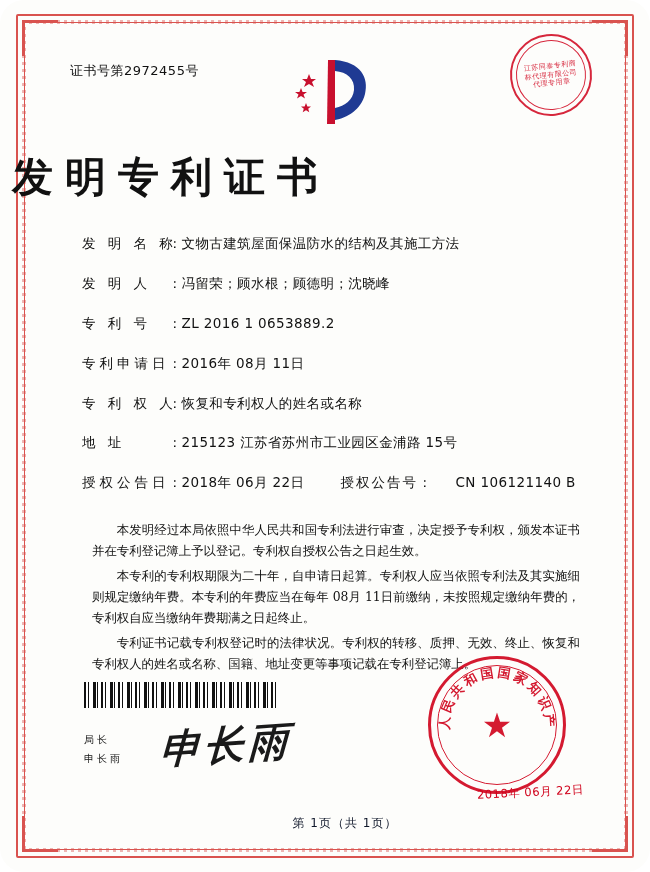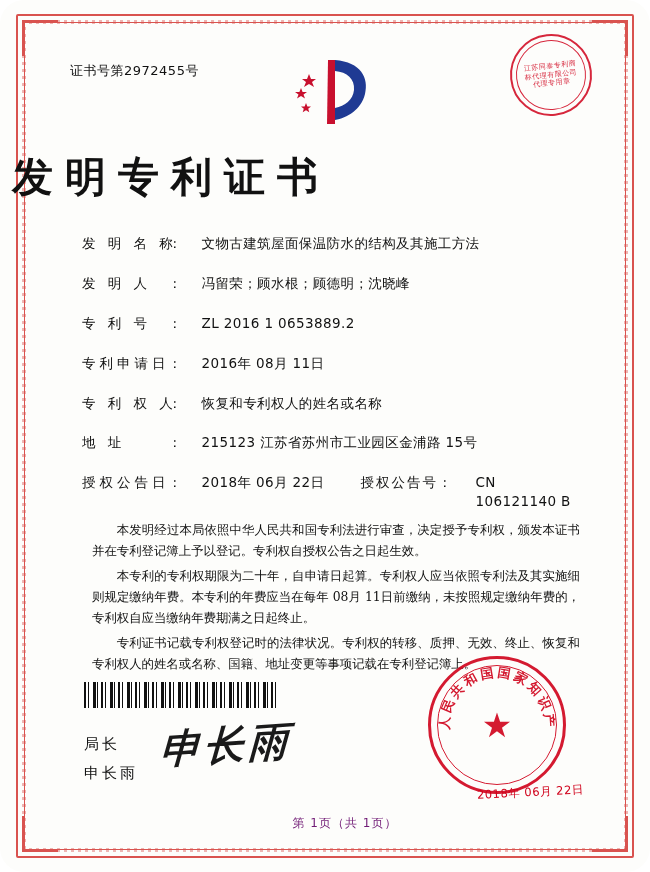--- a/index.html
+++ b/index.html
@@ -156,21 +156,20 @@
     letter-spacing: 4px;
     white-space: nowrap;
   }
   .field-colon {
     flex: 0 0 10px;
     text-align: left;
   }
   .field-value {
     flex: 1 1 auto;
     letter-spacing: 0.4px;
-    margin-left: 20px;
   }
   .field-row.split .field-value { flex: 0 0 auto; }
   .field-row .second-label {
     margin-left: 36px;
     letter-spacing: 2px;
     white-space: nowrap;
   }
   .field-row .second-value {
     margin-left: 24px;
     letter-spacing: 0.4px;
@@ -204,21 +203,21 @@
       repeating-linear-gradient(90deg,
         #111 0 2px, #fff 2px 4px, #111 4px 5px, #fff 5px 9px,
         #111 9px 12px, #fff 12px 13px, #111 13px 14px, #fff 14px 17px);
   }
 
   
   .sig-block {
     position: absolute;
     left: 84px;
     top: 730px;
-    font-size: 15px;
+    font-size: 10px;
     line-height: 1.9;
     letter-spacing: 3px;
     color: #111;
   }
   .sig-hand {
     position: absolute;
     left: 160px;
     top: 718px;
     font-family: "DejaVu Serif", "Liberation Serif", serif;
     font-size: 40px;
@@ -269,21 +268,21 @@
 
   
   .footer {
     position: absolute;
     left: 0;
     right: 0;
     bottom: 40px;
     text-align: center;
     font-size: 12px;
     letter-spacing: 1px;
-    color: #701a75;
+    color: #0f172a;
     padding-left: 40px;
   }
 </style>
 </head>
 <body>
 
 <div class="certificate">
 
   <div class="frame-outer"></div>
   <div class="frame-pattern"></div>

